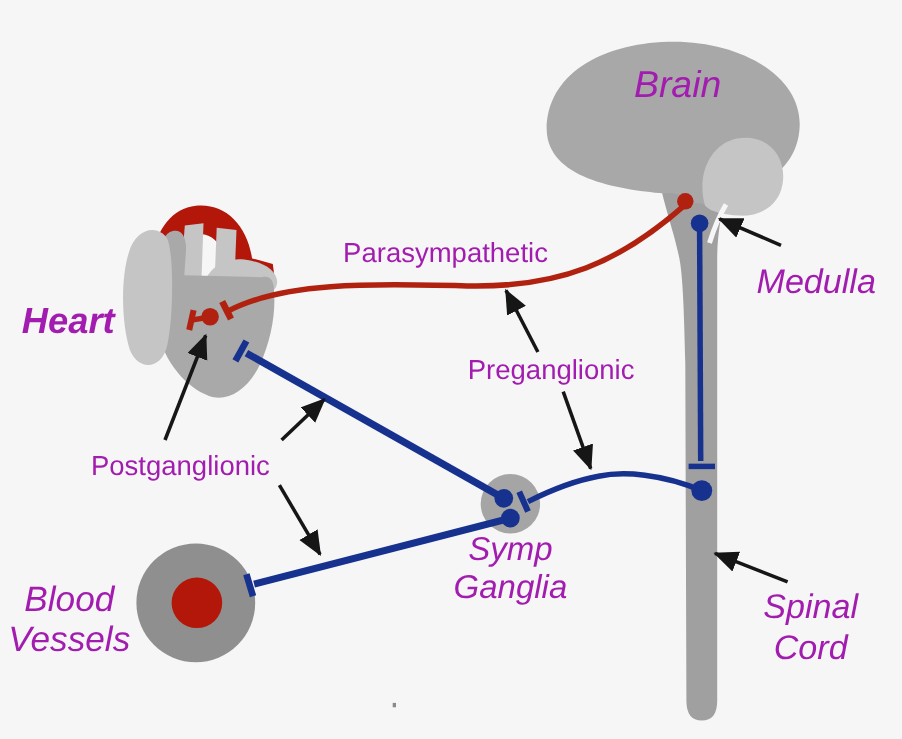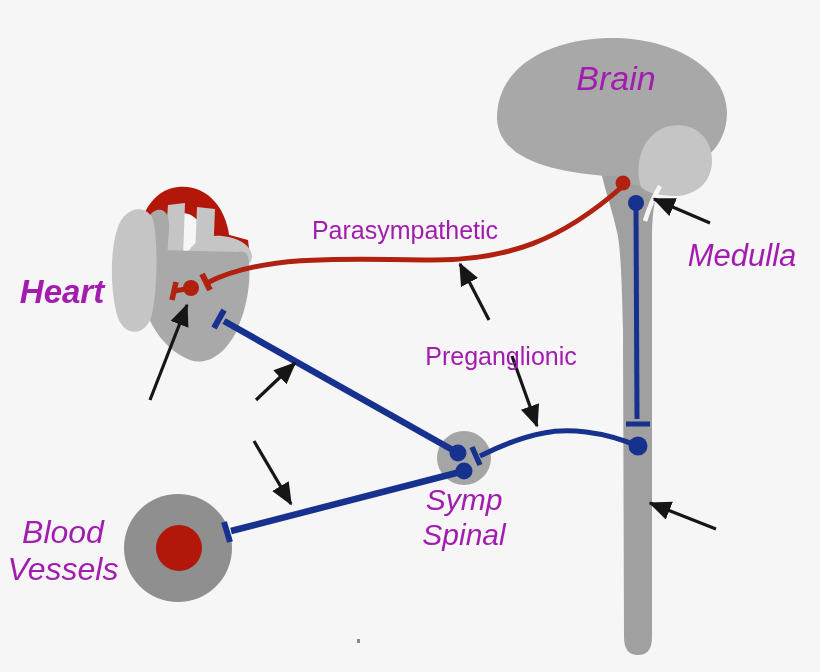--- a/index.html
+++ b/index.html
@@ -14,21 +14,21 @@
   .label{
     position:absolute;
     transform:translate(-50%,-50%);
     color:#a21caf;
     text-align:center;
     white-space:nowrap;
     user-select:none;
   }
   .ital{font-style:italic;}
   .organ-xl{font-size:34px;}
-  .organ-l{font-size:32px;}
+  .organ-l{font-size:32px;margin-top:12px;}
   .organ-m{font-size:30px;}
   .path-lbl{font-size:25px;}
 </style>
 </head>
 <body>
 
 <div class="stage">
 
   <svg width="820" height="672" viewBox="0 0 820 672">
     <defs>
@@ -114,25 +114,30 @@
 
   <div class="label ital" style="left:62px;top:292px;font-size:33px;font-weight:bold;">Heart</div>
 
   <div class="label ital organ-l" style="left:63px;top:551px;line-height:37px;">
     <div>Blood</div>
     <div>Vessels</div>
   </div>
 
   <div class="label ital organ-m" style="left:464px;top:517px;line-height:35px;">
     <div>Symp</div>
-    <div>Spinal</div>
+    <div>Ganglia</div>
   </div>
 
+  <div class="label ital" style="left:737px;top:570px;font-size:31px;line-height:37px;">
+    <div>Spinal</div>
+    <div>Cord</div>
+  </div>
 
   <div class="label path-lbl" style="left:405px;top:217px;line-height:32px;margin-top:13px;">
     <div>Parasympathetic</div>
   </div>
 
-  <div class="label path-lbl" style="left:501px;top:356px;">Preganglionic</div>
+  <div class="label path-lbl" style="left:501px;top:337px;">Preganglionic</div>
 
+  <div class="label path-lbl" style="left:164px;top:424px;">Postganglionic</div>
 
 
 </div>
 
 </body></html>

